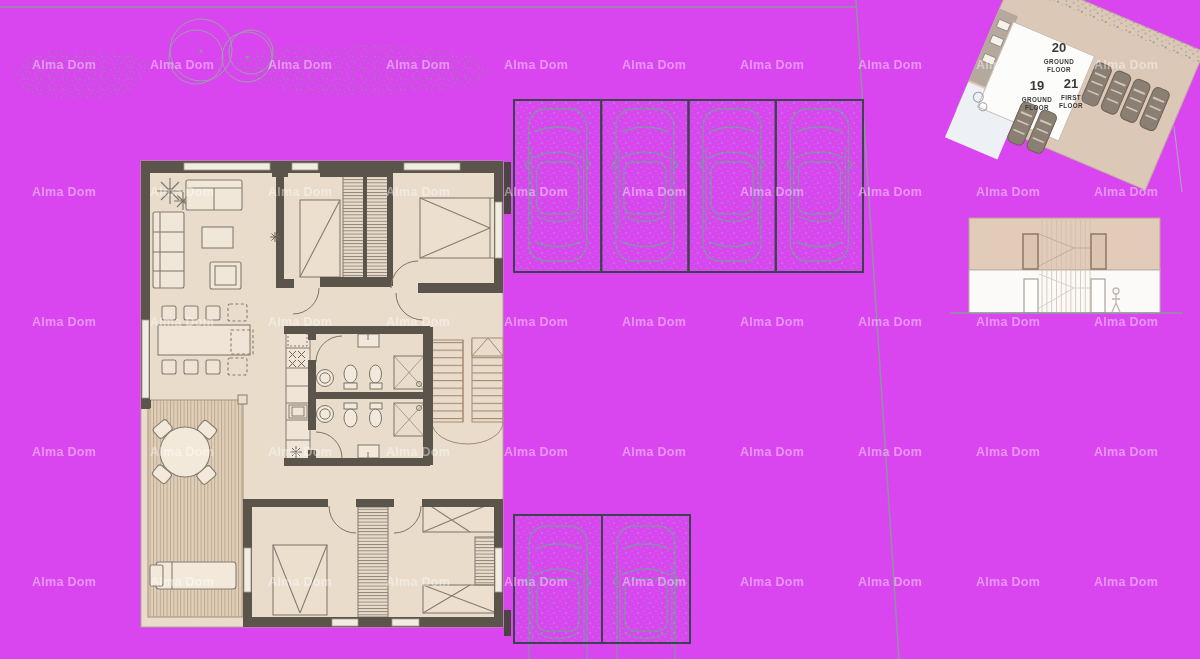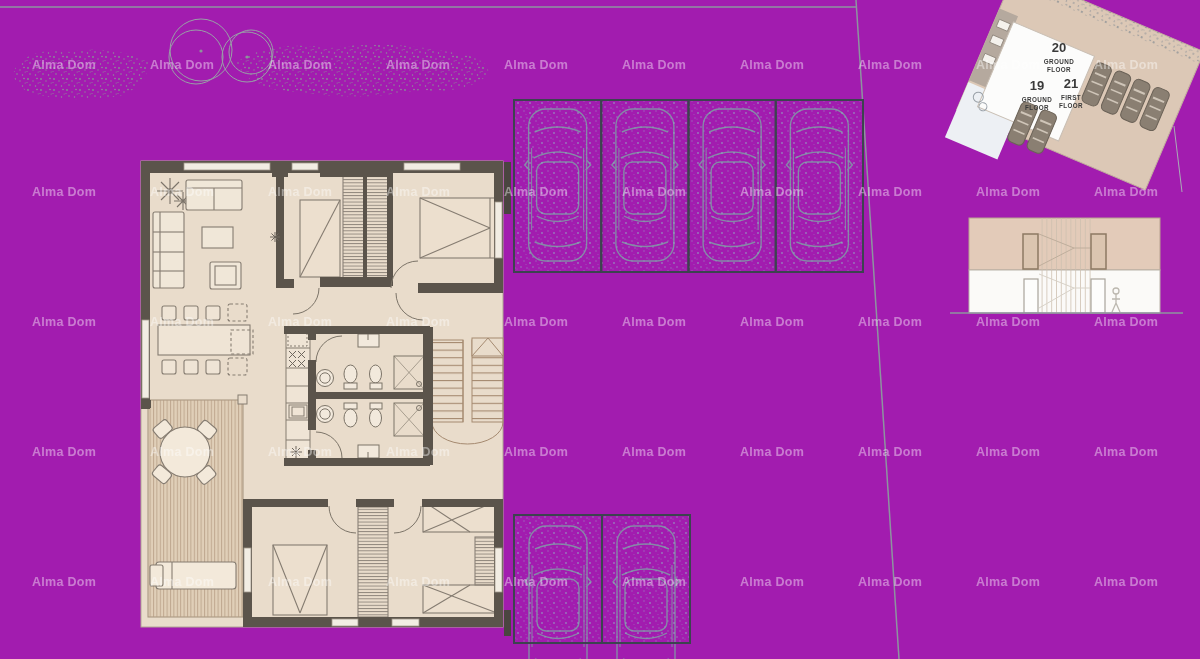--- a/index.html
+++ b/index.html
@@ -8,21 +8,21 @@
   .canvas svg{position:absolute;left:0;top:0;}
   #wm{position:absolute;left:0;top:0;width:1200px;height:659px;pointer-events:none;}
   .wmt{position:absolute;transform:translateY(-50%);color:#fff;opacity:.42;
        font:700 12.5px "Liberation Sans",sans-serif;letter-spacing:.3px;white-space:nowrap;}
   .unum{font:700 13px "Liberation Sans",sans-serif;fill:#3a3a3a;text-anchor:middle;}
   .usm{font:700 6.3px "Liberation Sans",sans-serif;fill:#3a3a3a;text-anchor:middle;letter-spacing:.4px;}
 </style>
 </head>
 <body>
 
-<div class="canvas" style="background: #a21caf;">
+<div class="canvas" style="background: #d946ef;">
 <svg width="1200" height="659" viewBox="0 0 1200 659">
   <defs>
     <pattern id="veg" width="13" height="11" patternUnits="userSpaceOnUse">
       <circle cx="2" cy="2" r=".9" fill="#868d93"></circle>
           <circle cx="7" cy="4" r=".7" fill="#868d93"></circle>
       <circle cx="11" cy="1.5" r=".8" fill="#8d9399"></circle>
           <circle cx="4" cy="8" r=".8" fill="#868d93"></circle>
       <circle cx="9.5" cy="9" r=".7" fill="#8d9399"></circle>
           <circle cx="12.2" cy="6" r=".6" fill="#868d93"></circle>
       <circle cx="1" cy="5.5" r=".5" fill="#8d9399"></circle>

